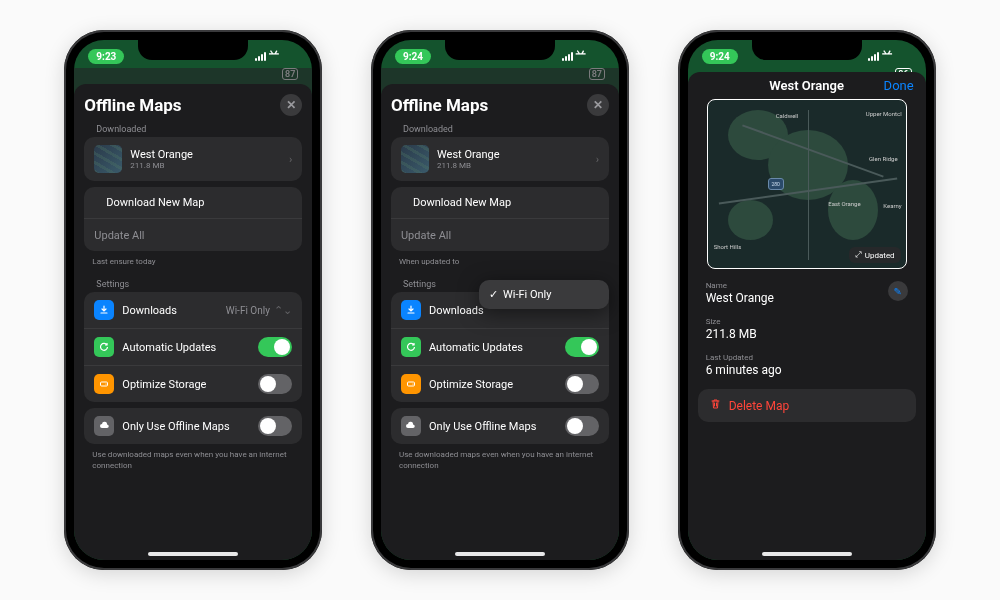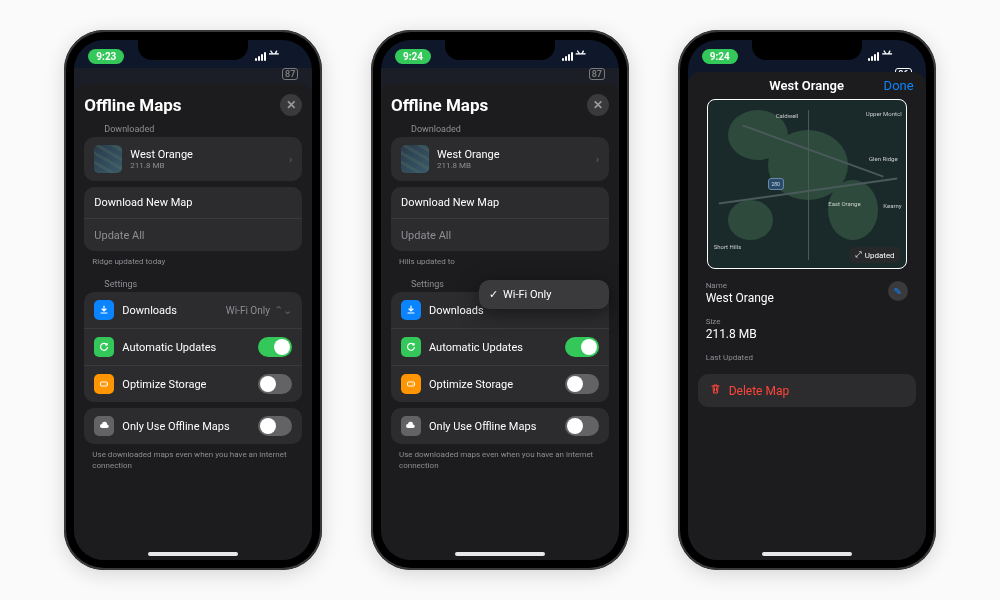--- a/index.html
+++ b/index.html
@@ -18,21 +18,21 @@
     height: 540px;
     background: #000;
     border-radius: 40px;
     padding: 10px;
     position: relative;
     box-shadow: 0 4px 20px rgba(0,0,0,0.15), inset 0 0 0 2px #3a3a3c;
   }
   .screen {
     width: 100%;
     height: 100%;
-    background: #0f172a;
+    background: #14532d;
     border-radius: 30px;
     overflow: hidden;
     position: relative;
     color: #fff;
     font-size: 10px;
   }
   .notch {
     position: absolute;
     top: 0;
     left: 50%;
@@ -94,34 +94,34 @@
     display:flex; justify-content:space-between; align-items:center;
     margin-bottom: 8px;
   }
   .title { font-size: 17px; font-weight: 700; color:#fff; }
   .close-btn {
     width: 22px; height: 22px; border-radius: 50%;
     background: #3a3a3c; display:flex; align-items:center; justify-content:center;
     color: #9a9a9e; font-size: 12px; font-weight:700;
   }
   .done-link { color: #0a84ff; font-size: 13px; font-weight:400; }
-  .section-label { color: #8e8e93; font-size: 9px; margin: 6px 20px 3px; }
+  .section-label { color: #8e8e93; font-size: 9px; margin: 6px 12px 3px; }
 
   .cell-group { background: #2c2c2e; border-radius: 10px; overflow:hidden; }
   .cell {
     display:flex; align-items:center; padding: 8px 10px;
     border-bottom: 0.5px solid #3a3a3c;
     min-height: 32px;
   }
   .cell:last-child { border-bottom: none; }
   .cell .label { flex:1; font-size: 11px; color:#fff; }
   .cell .sublabel { font-size: 8px; color:#8e8e93; }
   .cell .value { font-size: 10px; color:#8e8e93; margin-right:4px; }
   .chevron { color:#636366; font-size:11px; }
-  .blue-text { color:#0a84ff; }
+  .blue-text { color:#0a84ff;margin-left:12px; }
 
   .icon-box {
     width: 20px; height: 20px; border-radius:5px;
     display:flex; align-items:center; justify-content:center;
     margin-right:8px; flex-shrink:0;
     font-size: 12px;
   }
   .icon-blue { background:#0a84ff; }
   .icon-green { background:#34c759; }
   .icon-orange { background:#ff9500; }
@@ -238,21 +238,21 @@
       </div>
       <div style="height:6px"></div>
       <div class="cell-group">
         <div class="cell">
           <span class="label blue-text">Download New Map</span>
         </div>
         <div class="cell">
           <span class="label" style="color:#8e8e93">Update All</span>
         </div>
       </div>
-      <div class="footer-note">Ridge updated today</div>
+      <div class="footer-note">Last ensure today</div>
       <div class="section-label">Settings</div>
       <div class="cell-group">
         <div class="cell">
           <span class="icon-box icon-blue">
             <svg width="10" height="10" viewBox="0 0 10 10">
                 <path d="M5 1v5M3 4l2 2 2-2M2 8h6" stroke="#fff" stroke-width="1.2" fill="none" stroke-linecap="round"></path>
               </svg>
           </span>
           <span class="label">Downloads</span>
           <span class="value">Wi-Fi Only</span>
@@ -332,21 +332,21 @@
       </div>
       <div style="height:6px"></div>
       <div class="cell-group">
         <div class="cell">
           <span class="label blue-text">Download New Map</span>
         </div>
         <div class="cell">
           <span class="label" style="color:#8e8e93">Update All</span>
         </div>
       </div>
-      <div class="footer-note">Hills updated to</div>
+      <div class="footer-note">When updated to</div>
       <div class="section-label">Settings</div>
       <div class="cell-group">
         <div class="cell">
           <span class="icon-box icon-blue">
             <svg width="10" height="10" viewBox="0 0 10 10">
                 <path d="M5 1v5M3 4l2 2 2-2M2 8h6" stroke="#fff" stroke-width="1.2" fill="none" stroke-linecap="round"></path>
               </svg>
           </span>
           <span class="label">Downloads</span>
         </div>
@@ -442,20 +442,21 @@
         <span class="edit-circle">✎</span>
         <div class="kv-label">Name</div>
         <div class="kv-value">West Orange</div>
       </div>
       <div class="kv-row">
         <div class="kv-label">Size</div>
         <div class="kv-value">211.8 MB</div>
       </div>
       <div class="kv-row">
         <div class="kv-label">Last Updated</div>
+        <div class="kv-value">6 minutes ago</div>
       </div>
       <div class="delete-row">
         <span>
           <svg width="11" height="12" viewBox="0 0 11 12">
               <path d="M2 3h7M4 3V2h3v1M3 3l.5 7h4L8 3M4.5 5v3M6.5 5v3" stroke="#ff453a" stroke-width="1" fill="none" stroke-linecap="round"></path>
             </svg>
         </span>
         <span>Delete Map</span>
       </div>
     </div>

